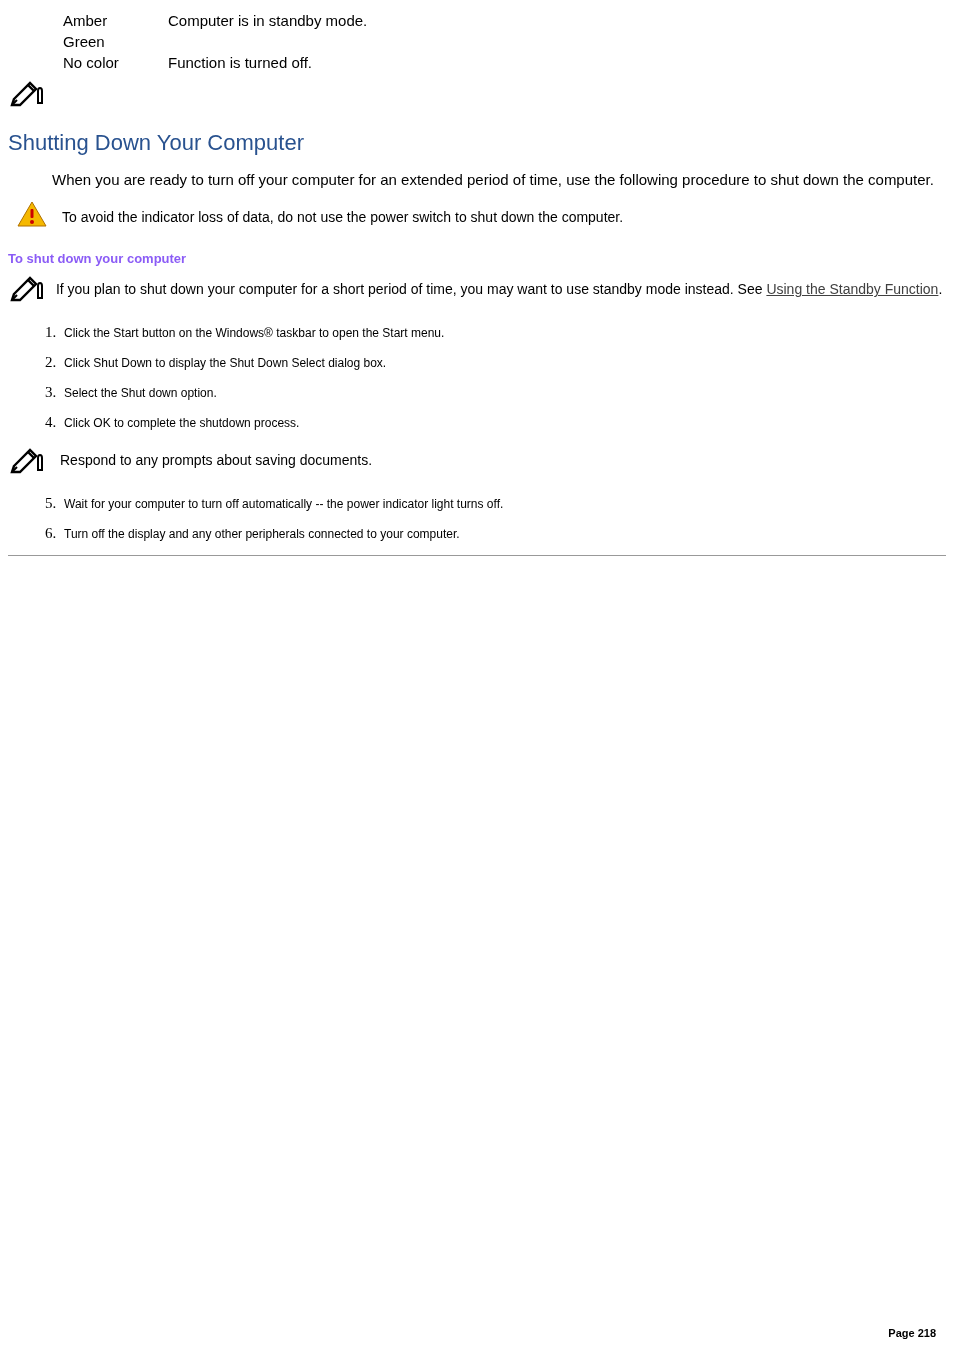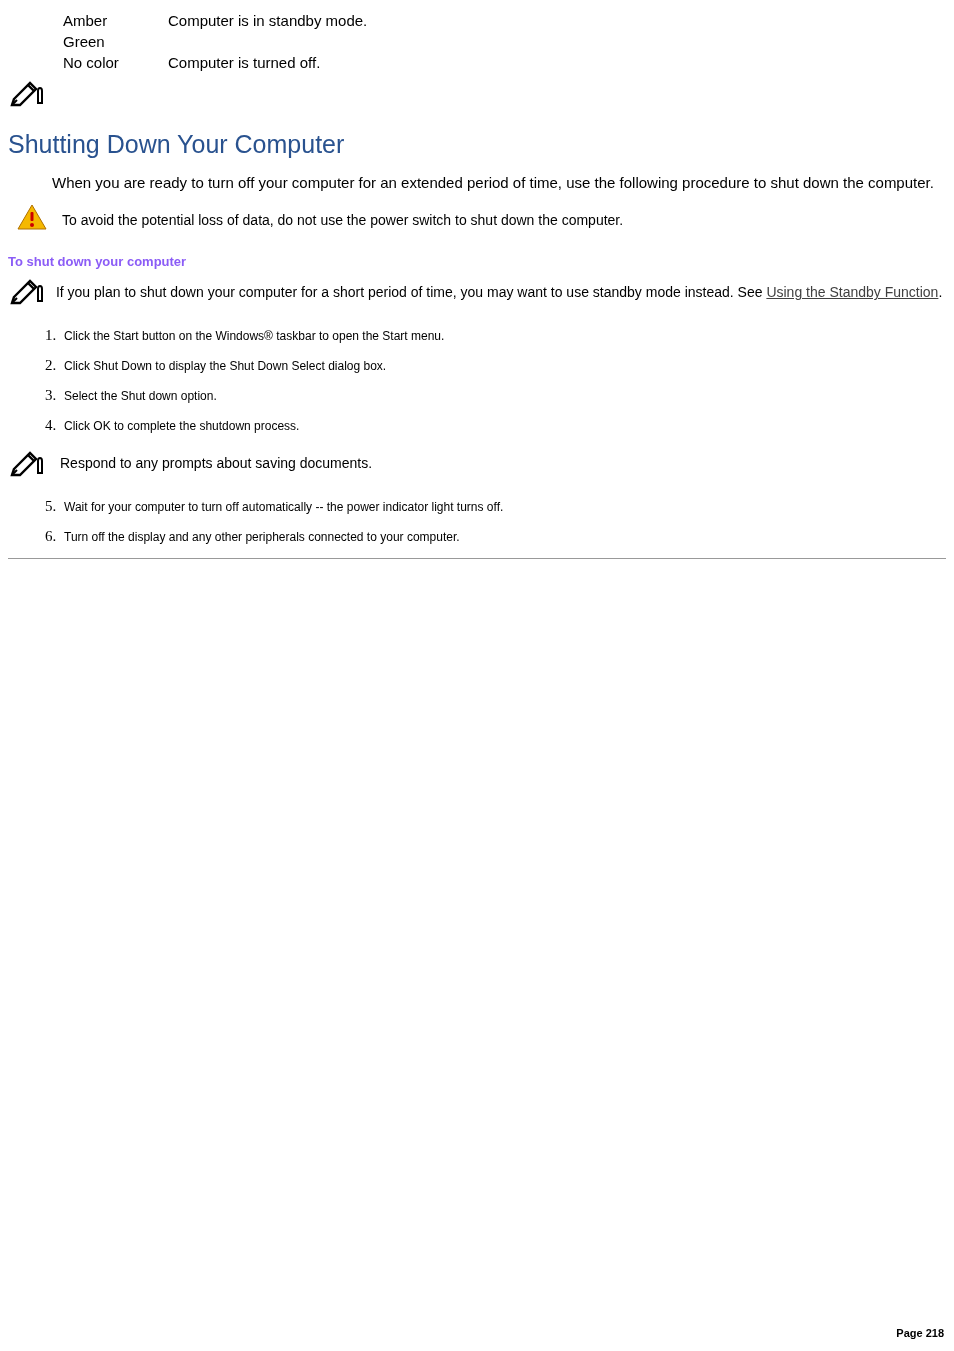--- a/index.html
+++ b/index.html
@@ -42,21 +42,21 @@
       height: 30px;
     }
     .warn-icon svg {
       width: 32px;
       height: 30px;
     }
     h2.section-heading {
       color: #29528f;
       font-family: Verdana, Geneva, sans-serif;
       font-weight: normal;
-      font-size: 25px;
+      font-size: 22px;
       margin: 20px 0 14px 0;
     }
     .body-para {
       margin: 0 0 10px 44px;
       line-height: 1.35;
       font-size: 15px;
     }
     .warn-block {
       display: flex;
       align-items: center;
@@ -101,21 +101,21 @@
       margin-left: 8px;
     }
     hr.divider {
       border: none;
       border-top: 1px solid #999;
       margin: 10px 0;
     }
     .page-footer {
       position: absolute;
       bottom: 12px;
-      right: 10px;
+      right: 18px;
       font-size: 11px;
       font-weight: bold;
       color: #000;
     }
     .note-standby {
       margin: 4px 0 8px 0;
     }
     .note-standby-para {
       font-size: 14px;
       line-height: 1.4;
@@ -127,21 +127,21 @@
 <div class="status-table">
   <div class="status-row">
     <div class="status-col1">Amber</div>
     <div class="status-col2">Computer is in standby mode.</div>
   </div>
   <div class="status-row">
     <div class="status-col1">Green</div>
   </div>
   <div class="status-row">
     <div class="status-col1">No color</div>
-    <div class="status-col2">Computer is turned off.</div>
+    <div class="status-col2">Function is turned off.</div>
   </div>
 </div>
 
 <div class="note-block">
   <span class="pen-icon">
     <svg viewBox="0 0 44 30">
       <path d="M 6 22 L 22 6 L 28 12 L 12 28 L 4 28 Z" fill="none" stroke="#000" stroke-width="2.4"></path>
       <path d="M 20 8 L 26 14" fill="none" stroke="#000" stroke-width="2.4"></path>
       <path d="M 4 28 L 9 23" fill="none" stroke="#000" stroke-width="2"></path>
       <path d="M 30 26 L 30 14 C 30 10 34 10 34 14 L 34 26 L 30 26 Z" fill="none" stroke="#000" stroke-width="2"></path>
@@ -154,21 +154,21 @@
 <p class="body-para">When you are ready to turn off your computer for an extended period of time, use the following procedure to shut down the computer.</p>
 
 <div class="warn-block">
   <span class="warn-icon">
     <svg viewBox="0 0 32 30">
       <polygon points="16,2 30,26 2,26" fill="#f5b800" stroke="#b07000" stroke-width="1"></polygon>
       <rect x="14.5" y="9" width="3" height="9" fill="#c00" rx="1"></rect>
       <circle cx="16" cy="22" r="2" fill="#c00"></circle>
     </svg>
   </span>
-  <span class="note-text">To avoid the potential loss of data, do not use the power switch to shut down the computer.</span>
+  <span class="note-text">To avoid the indicator loss of data, do not use the power switch to shut down the computer.</span>
 </div>
 
 <h3 class="sub-heading">To shut down your computer</h3>
 
 <div class="note-standby">
   <div class="note-standby-para">
     <span class="pen-icon" style="display:inline-block;vertical-align:middle;">
       <svg viewBox="0 0 44 30">
         <path d="M 6 22 L 22 6 L 28 12 L 12 28 L 4 28 Z" fill="none" stroke="#000" stroke-width="2.4"></path>
         <path d="M 20 8 L 26 14" fill="none" stroke="#000" stroke-width="2.4"></path>

